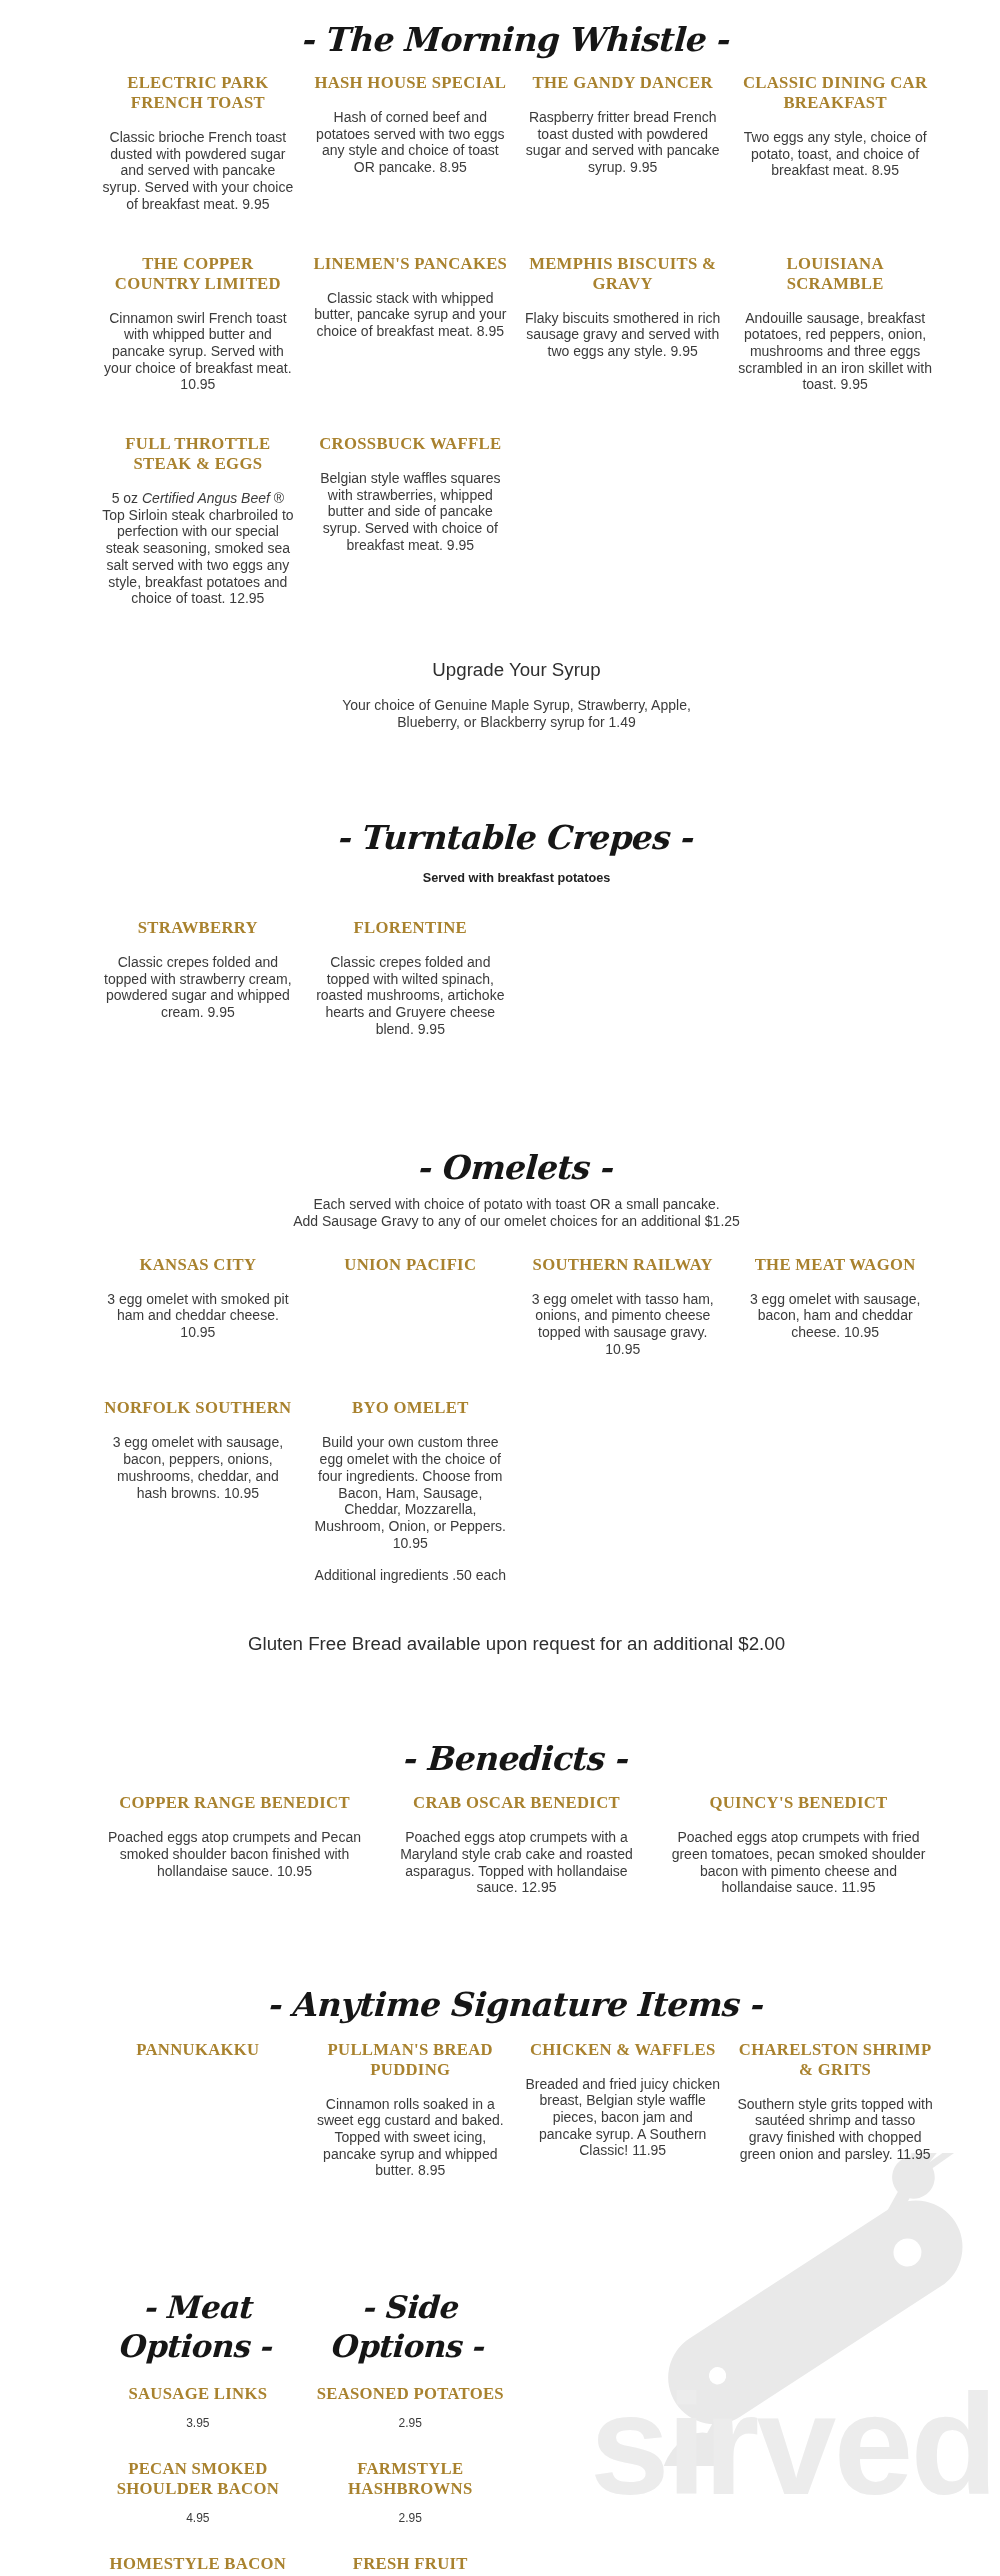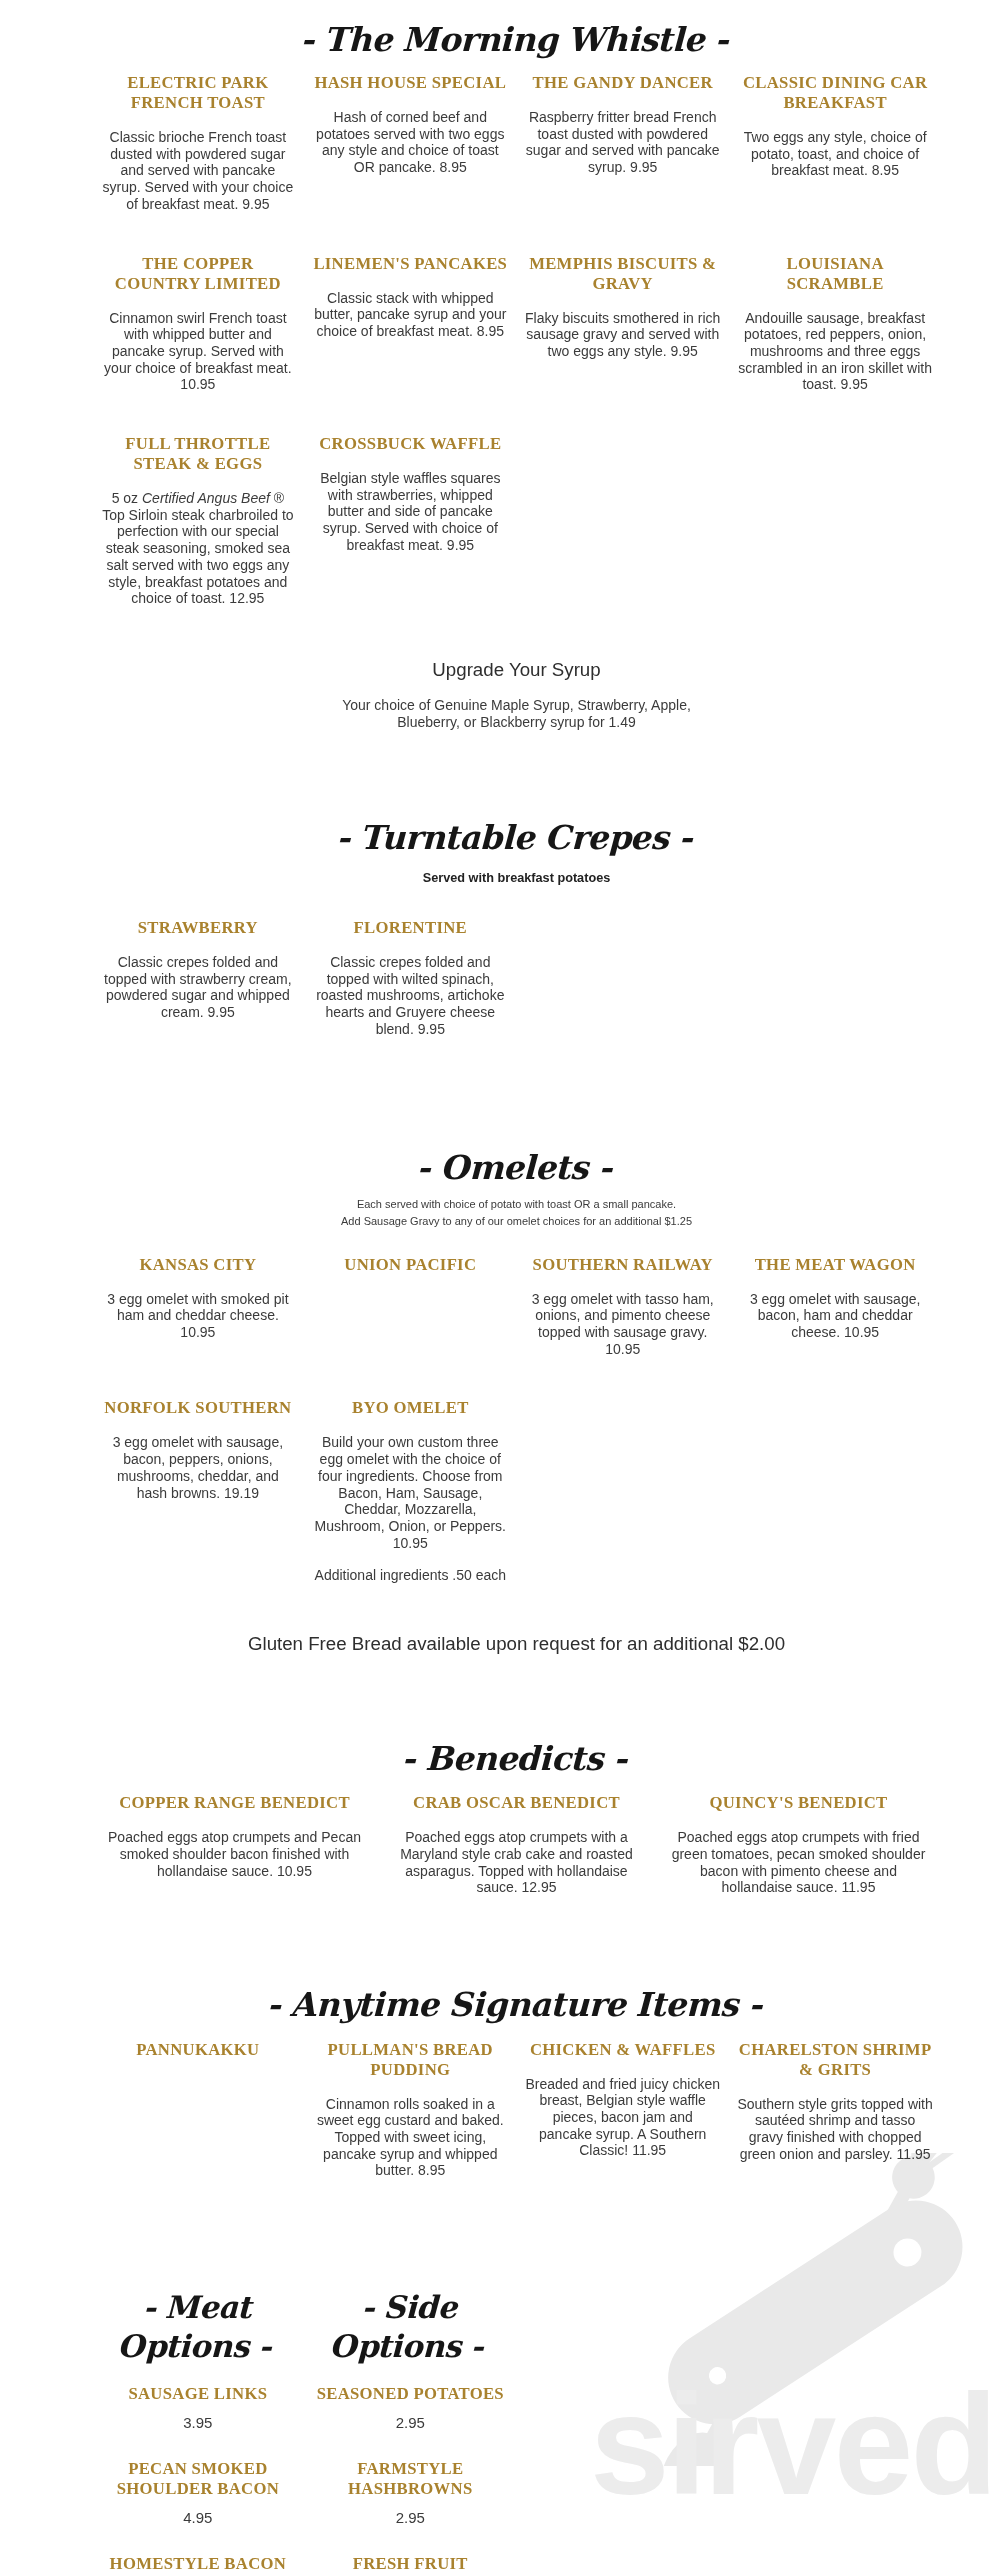--- a/index.html
+++ b/index.html
@@ -49,34 +49,34 @@
   }
   .syrup-title{margin-top:35px;}
   .syrup-desc{margin-top:16px;}
   .crepes-title{margin-top:87px;}
   .crepes-note{
     margin:12px auto 0;font-size:12.7px;line-height:16.7px;
     font-weight:bold;color:#222222;
   }
   .grid.crepes{margin-top:31px;}
   .omelets-title{margin-top:93px;}
-  .omelet-intro{margin:8.7px auto 0;font-size:11px;line-height:16.7px;}
+  .omelet-intro{margin:8.7px auto 0;font-size:14px;line-height:16.7px;}
   .grid.omelets{margin-top:25px;}
   .byo-extra{margin-top:0;}
   .gluten-note{margin-top:32px;}
   .benedicts-title{margin-top:83px;}
   .grid.benedicts{margin-top:14px;gap:13px;}
   .signature-title{margin-top:72px;}
   .grid.signature{margin-top:14.7px;row-gap:23px;}
   .grid.options{margin-top:93px;row-gap:0;}
   .option-col .first{margin-top:18px;}
   .option-item{margin-bottom:27px;}
   .option-item h3{margin-bottom:11.3px;text-align:center;}
   .price-line{
-    font-size:15px;line-height:16.7px;color:#3b3b3b;
+    font-size:12px;line-height:16.7px;color:#3b3b3b;
     margin:0 0 14.7px 0;
   }
   .price-line:last-child{margin-bottom:0;}
   em{font-style:italic;}
 </style>
 </head>
 <body>
 
 <div class="watermark" id="wm-icon">
   <svg width="373" height="313" viewBox="0 0 560 470" xmlns="http://www.w3.org/2000/svg">
@@ -182,21 +182,21 @@
     <div class="item">
       <h3>SOUTHERN RAILWAY</h3>
       <p class="item-desc">3 egg omelet with tasso ham, onions, and pimento cheese topped with sausage gravy. 10.95</p>
     </div>
     <div class="item">
       <h3>THE MEAT WAGON</h3>
       <p class="item-desc">3 egg omelet with sausage, bacon, ham and cheddar cheese. 10.95</p>
     </div>
     <div class="item">
       <h3>NORFOLK SOUTHERN</h3>
-      <p class="item-desc">3 egg omelet with sausage, bacon, peppers, onions, mushrooms, cheddar, and hash browns. 19.19</p>
+      <p class="item-desc">3 egg omelet with sausage, bacon, peppers, onions, mushrooms, cheddar, and hash browns. 10.95</p>
     </div>
     <div class="item">
       <h3>BYO OMELET</h3>
       <p class="item-desc">Build your own custom three egg omelet with the choice of four ingredients. Choose from Bacon, Ham, Sausage, Cheddar, Mozzarella, Mushroom, Onion, or Peppers. 10.95</p>
       <p class="item-desc byo-extra">Additional ingredients .50 each</p>
     </div>
   </div>
 
   <p class="big-note gluten-note">Gluten Free Bread available upon request for an additional $2.00</p>
 

